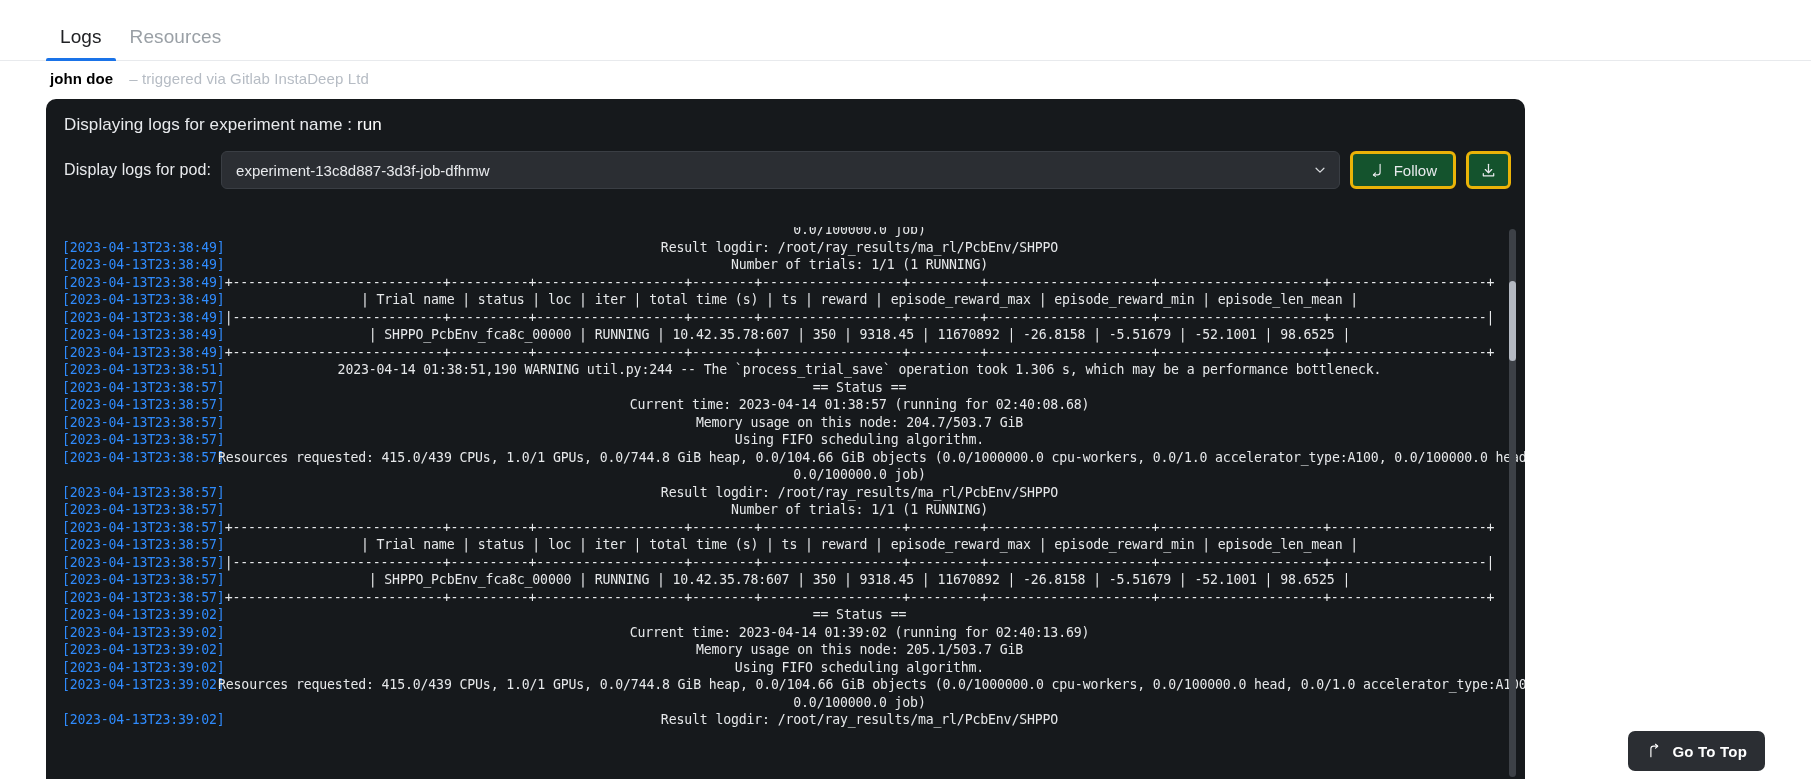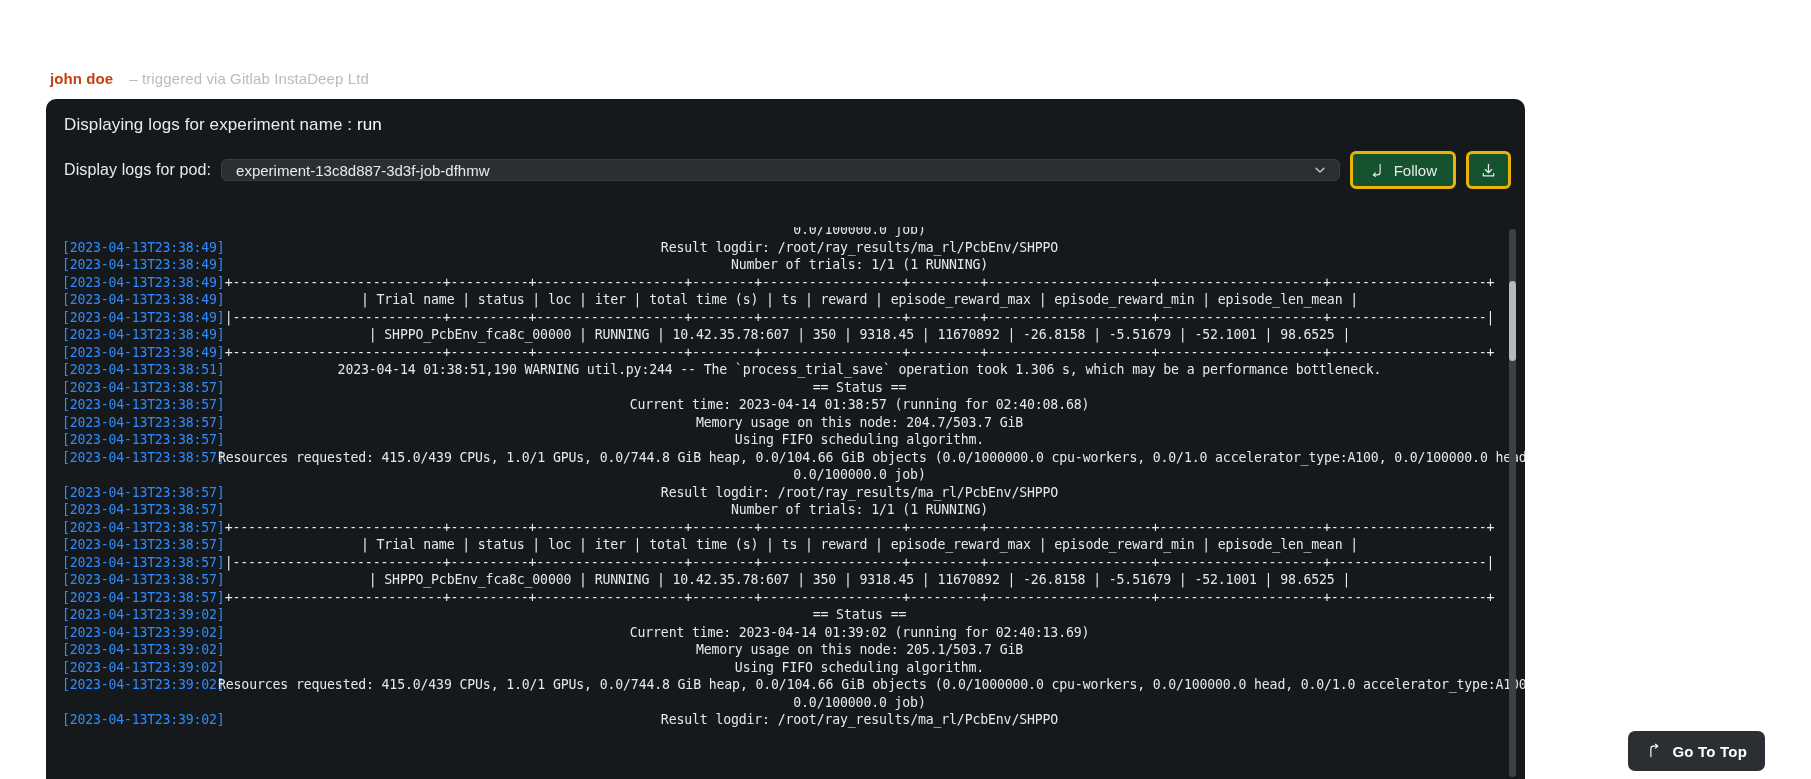--- a/index.html
+++ b/index.html
@@ -51,21 +51,21 @@
 
   
   .metaline {
     position: absolute;
     left: 50px; top: 70px;
     display: flex;
     align-items: baseline;
     gap: 16px;
     font-size: 15px;
   }
-  .meta-user { color: #c2410c; font-weight: 700; letter-spacing: .1px; text-align: right; }
+  .meta-user { color: #000000; font-weight: 700; letter-spacing: .1px; text-align: right; }
   .meta-trigger { color: #b6bcc4; font-weight: 400; letter-spacing: .1px; }
 
   
   .panel {
     position: absolute;
     left: 46px; top: 99px;
     width: 1479px;
     height: 680px;
     background: #16191c;
     border-radius: 10px 10px 0 0;
@@ -88,21 +88,21 @@
     padding: 16px 14px 0 18px;
   }
   .controls-label {
     font-size: 16px;
     color: #e8eaed;
     white-space: nowrap;
     letter-spacing: .1px;
   }
   .pod-select {
     flex: 1 1 auto;
-    height: 22px;
+    height: 38px;
     background: #2b2e33;
     border: 1px solid #3a3e44;
     border-radius: 6px;
     display: flex;
     align-items: center;
     justify-content: space-between;
     padding: 0 12px 0 14px;
     cursor: pointer;
     min-width: 0;
   }
@@ -218,20 +218,28 @@
     letter-spacing: .2px;
     z-index: 5;
   }
   .goto-top svg { display: block; }
 </style>
 </head>
 <body>
 
 <div id="app">
 
+  <div class="tabbar">
+    <div class="tab active">
+      <span>Logs</span>
+    </div>
+    <div class="tab">
+      <span>Resources</span>
+    </div>
+  </div>
 
   <div class="metaline">
     <span class="meta-user">john doe</span>
     <span class="meta-trigger">– triggered via Gitlab InstaDeep Ltd</span>
   </div>
 
   <div class="panel">
 
     <div class="panel-header">
       <div class="panel-title">

